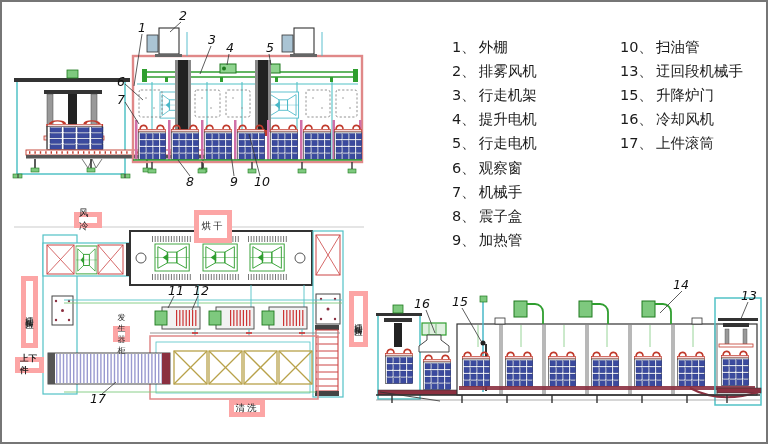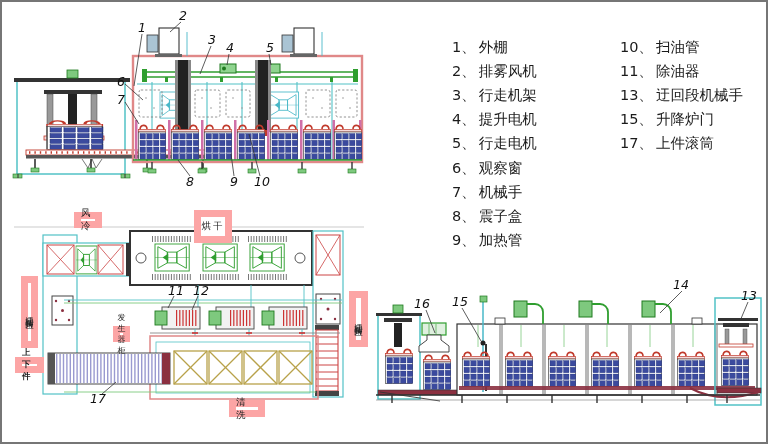--- a/index.html
+++ b/index.html
@@ -10,21 +10,21 @@
   }
   .canvas > svg{position:absolute;left:0;top:0;}
   
   .legend{position:absolute;left:450px;top:33px;display:flex;color:#1b1b1b;
           font-size:14.5px;font-weight:500;}
   .lcol1{width:160px;}
   .lcol2{margin-left:8px;}
   .lrow{height:24.2px;display:flex;align-items:center;white-space:nowrap;}
   .lnum{margin-right:3px;}
   
-  .pl{position:absolute;border:7px solid #fca5a5;background:#fff;color:#222;
+  .pl{position:absolute;border:5px solid #fca5a5;background:#fff;color:#222;
       display:flex;align-items:center;justify-content:center;box-sizing:border-box;}
   .pl.h2{font-size:9.5px;letter-spacing:2px;}
   .pl.h3{font-size:8.5px;letter-spacing:0;font-weight:bold;}
   .pl.h4{font-size:8px;letter-spacing:0;}
   .pl.vert{writing-mode:vertical-lr;text-orientation:upright;font-size:8.5px;
            letter-spacing:1px;line-height:17px;}
   
   text.co{font-family:"DejaVu Sans",sans-serif;font-size:12.5px;font-style:italic;fill:#111;}
   line.ld{stroke:#333;stroke-width:0.8;}
 </style>
@@ -537,30 +537,30 @@
           <span class="lnum">9、</span>
           <span>加热管</span>
         </div>
   </div>
   <div class="lcol2">
     <div class="lrow">
           <span class="lnum">10、</span>
           <span>扫油管</span>
         </div>
     <div class="lrow">
-          <span class="lnum">11、</span>
-          <span>除油器</span>
-        </div>
-    <div class="lrow">
           <span class="lnum">13、</span>
           <span>迂回段机械手</span>
         </div>
     <div class="lrow">
           <span class="lnum">15、</span>
           <span>升降炉门</span>
+        </div>
+    <div class="lrow">
+          <span class="lnum">16、</span>
+          <span>冷却风机</span>
         </div>
     <div class="lrow">
           <span class="lnum">17、</span>
           <span>上件滚筒</span>
         </div>
   </div>
 </div>
 
 <div class="pl h2" style="left:72px;top:210px;width:28px;height:16px;">风冷</div>
 <div class="pl h2" style="left:192px;top:208px;width:38px;height:33px;">烘干</div>

